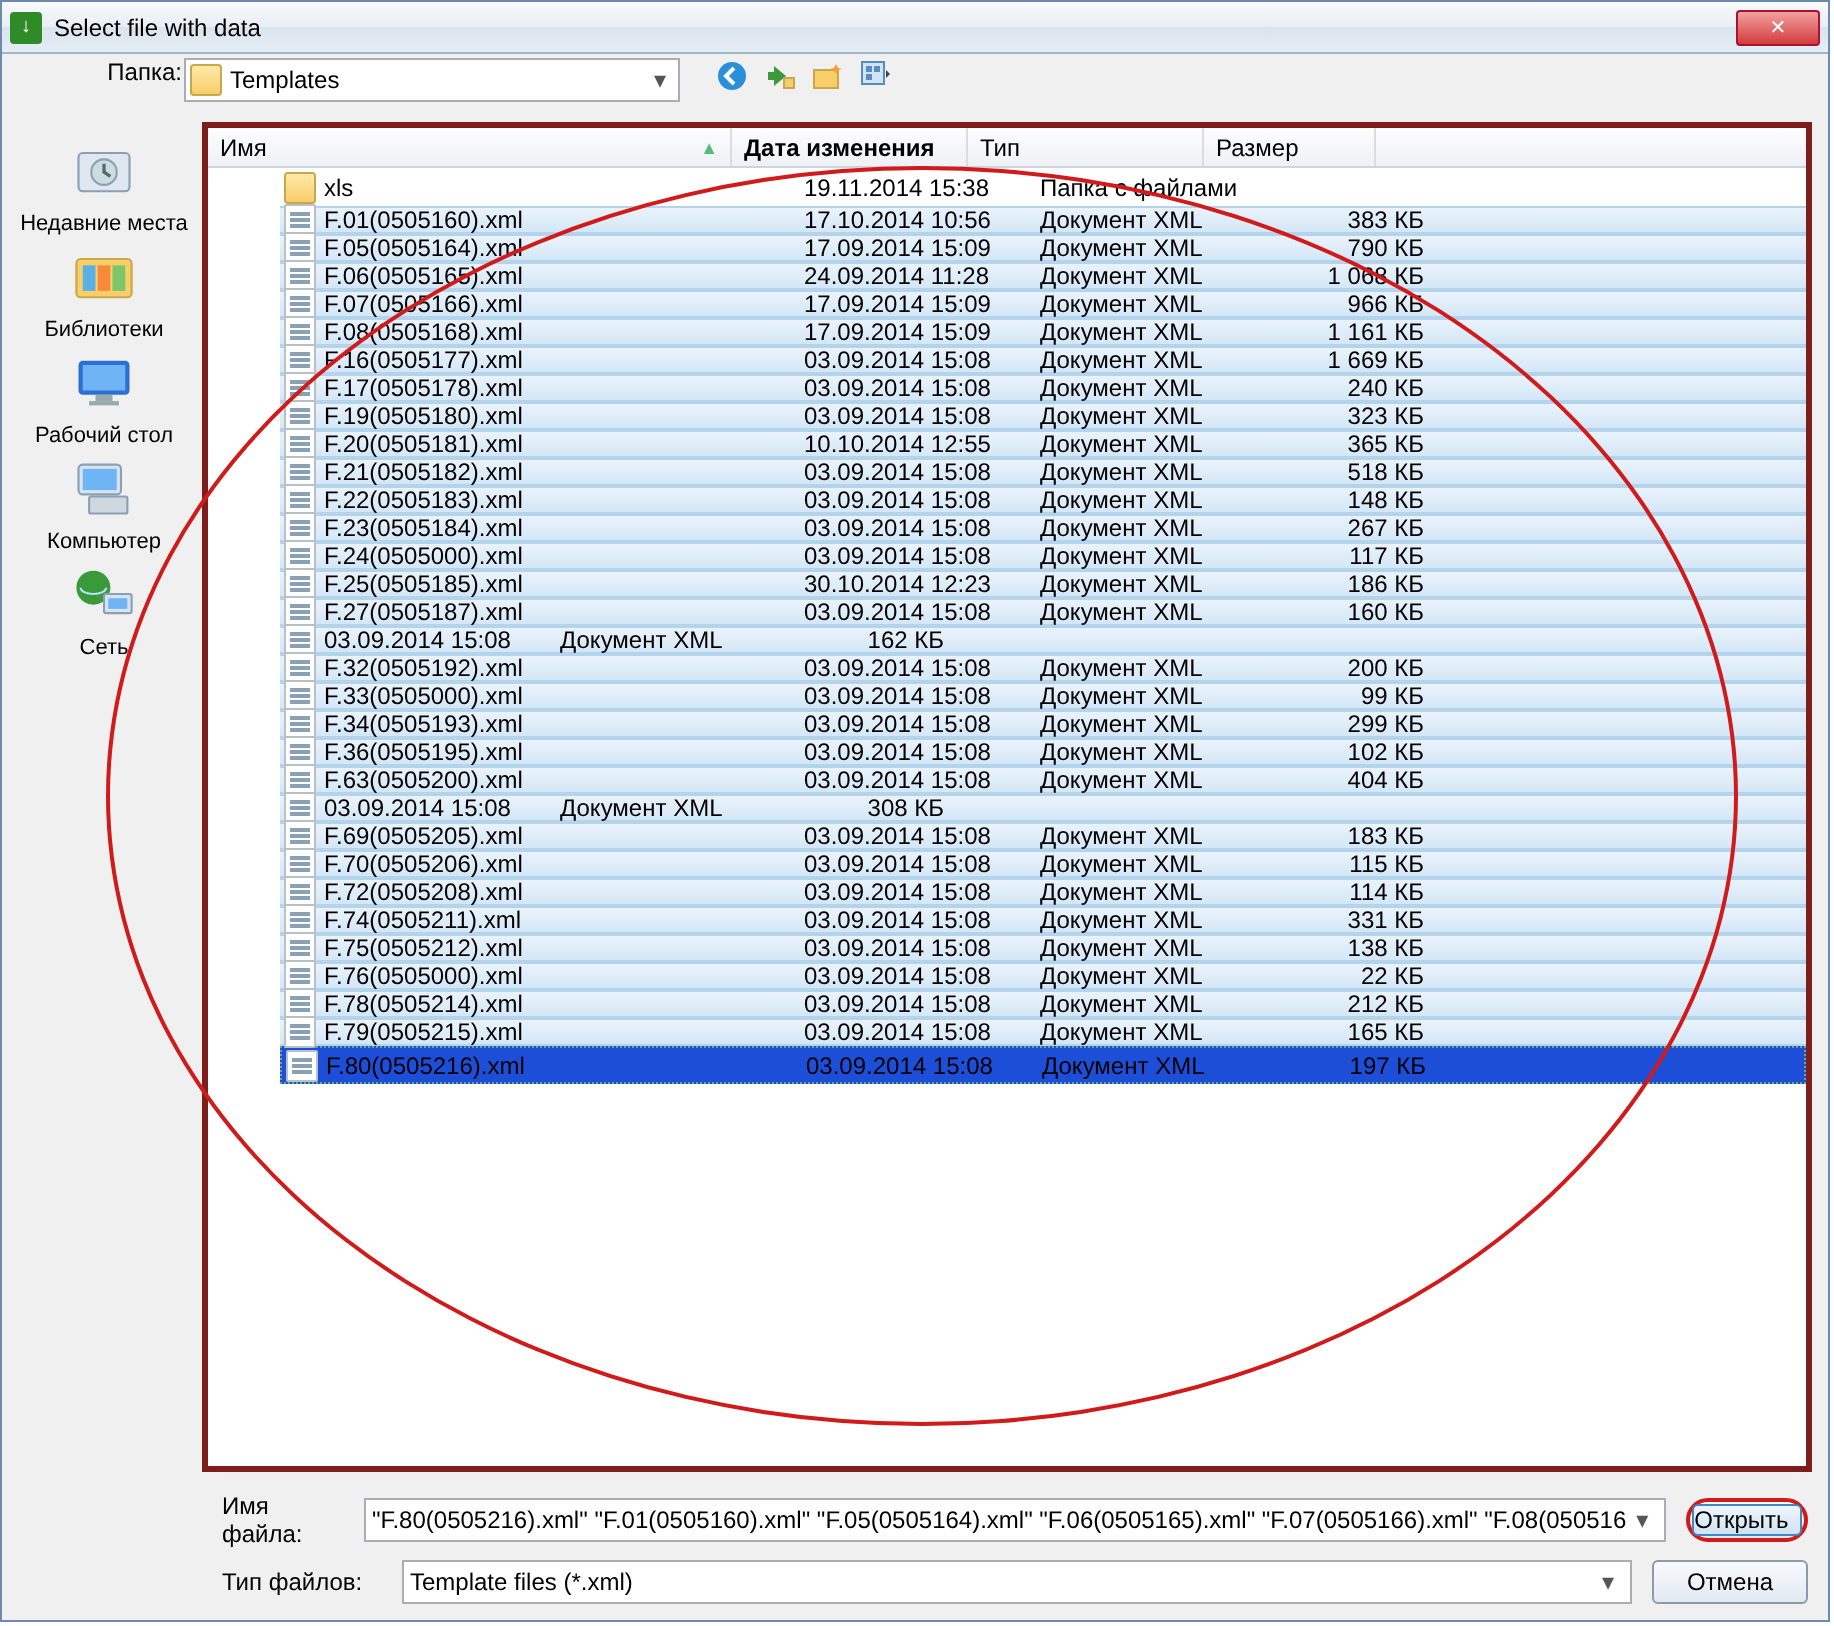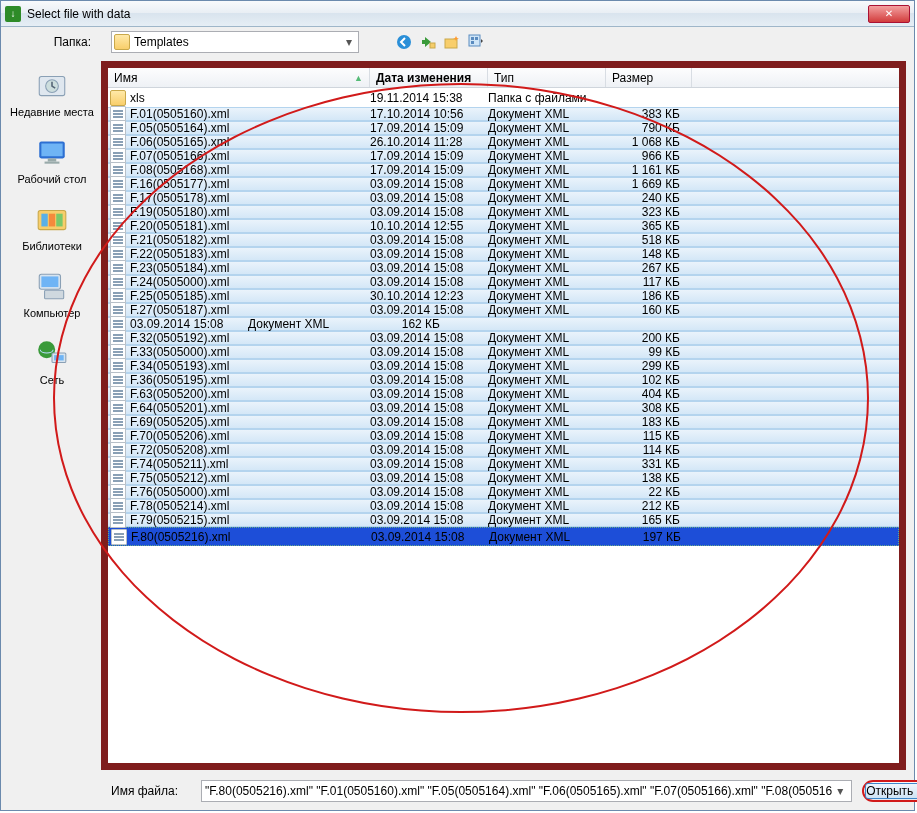--- a/index.html
+++ b/index.html
@@ -39,23 +39,23 @@
     margin-right:6px;
   }
   .titlebar .title { flex:1; color:#000; font-size:12px; }
   .titlebar .btns { display:flex; gap:2px; }
   .tbtn { width:28px; height:18px; border:1px solid #8aa; background:linear-gradient(#f6f9fb,#d7e4ef); border-radius:2px; display:flex;align-items:center;justify-content:center; font-size:10px;color:#333;}
   .tbtn.close { background:linear-gradient(#f3a0a0,#d23c3c); border-color:#a13; color:#fff; width:42px;}
   
   .toolbar {
     height: 30px;
     display:flex;
-    align-items:center;
+    align-items:flex-start;
     padding: 2px 10px 2px 30px;
-    gap:20px;
+    gap:1px;
   }
   .toolbar .lbl { color:#000; width:60px; text-align:right; }
   .folderdd {
     flex: 0 0 248px;
     height:22px;
     border:1px solid #abadb3;
     background:#fff;
     display:flex; align-items:center;
     padding:0 2px;
   }
@@ -73,33 +73,33 @@
     display:flex;
     padding: 4px 8px 4px 8px;
     gap:6px;
     min-height:0;
   }
   .places {
     width:86px;
     display:flex;
     flex-direction:column;
     align-items:center;
-    gap:16px;
+    gap:2px;
     padding-top:6px;
     font-size:11px;
     color:#000;
     text-align:center;
   }
   .place { display:flex; flex-direction:column; align-items:center; gap:3px; cursor:pointer;}
   .place .picon { width:36px; height:36px; display:flex;align-items:center;justify-content:center;}
   .place .picon svg { width:34px; height:34px; }
 
   .listwrap {
     flex:1;
-    border:7px solid #7f1d1d;
+    border:3px solid #7f1d1d;
     background:#fff;
     display:flex;
     flex-direction:column;
     min-height:0;
     justify-content:flex-end;
   }
   .cols {
     height:20px;
     background:linear-gradient(#fdfdfe,#eef1f5);
     border-bottom:1px solid #cfd5dc;
@@ -121,20 +121,21 @@
     flex:1;
     overflow:hidden;
   }
   .row {
     height:19px;
     display:flex;
     align-items:center;
     padding-left:2px;
     font-size:12px;
     color:#000;
+    margin-left:36px;
   }
   .row .ricon { width:16px;height:16px; margin-right:4px; flex-shrink:0; }
   .row .rn { width:240px; overflow:hidden; white-space:nowrap; }
   .row .rd { width:118px; }
   .row .rt { width:118px; }
   .row .rs { width:80px; text-align:right; padding-right:6px;}
   .row.sel {
     background: linear-gradient(#eaf3fb,#d4e7f7);
     border-top:1px solid #b4d4ee;
     border-bottom:1px solid #b4d4ee;
@@ -149,21 +150,21 @@
     content:""; position:absolute; left:2px; top:3px; width:10px; height:2px; background:#8aa0b5; box-shadow:0 3px 0 #8aa0b5, 0 6px 0 #8aa0b5;
   }
   .row.last {
     border:1px dotted #6a8;
     background:#1d4ed8;
   }
   
   .bottom {
     padding:6px 10px 8px 110px;
     display:flex;
-    flex-direction:row;
+    flex-direction:column;
     gap:6px;
   }
   .brow { display:flex; align-items:center; gap:10px; }
   .brow .blbl { width:80px; text-align:left; color:#000; }
   .brow .binput {
     flex:1; height:22px; border:1px solid #abadb3; background:#fff;
     display:flex; align-items:center; padding:0 3px;
   }
   .brow .binput .val { flex:1; overflow:hidden; white-space:nowrap; font-size:12px;}
   .brow .binput .ddarrow { width:16px; text-align:center; color:#555;}
@@ -257,38 +258,38 @@
               <rect x="4" y="8" width="24" height="18" rx="2" fill="#dfe7ef" stroke="#8aa0b5"></rect>
               <circle cx="16" cy="17" r="6" fill="#cdd" stroke="#8aa0b5"></circle>
               <path d="M16 13v4l3 2" stroke="#567" stroke-width="1.5" fill="none"></path>
             </svg>
         </div>
         <div>Недавние места</div>
       </div>
       <div class="place">
         <div class="picon">
           <svg viewBox="0 0 32 32">
+              <rect x="3" y="8" width="26" height="18" rx="2" fill="#f8ce6b" stroke="#c9a84a"></rect>
+              <rect x="6" y="11" width="6" height="12" fill="#5ab0e8"></rect>
+              <rect x="13" y="11" width="6" height="12" fill="#f58a3c"></rect>
+              <rect x="20" y="11" width="6" height="12" fill="#7ac86a"></rect>
+            </svg>
+        </div>
+        <div>Библиотеки</div>
+      </div>
+      <div class="place">
+        <div class="picon">
+          <svg viewBox="0 0 32 32">
               <rect x="4" y="6" width="24" height="16" rx="2" fill="#2d6fd2"></rect>
               <rect x="6" y="8" width="20" height="12" fill="#6fb4f5"></rect>
               <rect x="12" y="22" width="8" height="3" fill="#9aa"></rect>
               <rect x="9" y="25" width="14" height="2" fill="#9aa"></rect>
             </svg>
         </div>
         <div>Рабочий стол</div>
-      </div>
-      <div class="place">
-        <div class="picon">
-          <svg viewBox="0 0 32 32">
-              <rect x="3" y="8" width="26" height="18" rx="2" fill="#f8ce6b" stroke="#c9a84a"></rect>
-              <rect x="6" y="11" width="6" height="12" fill="#5ab0e8"></rect>
-              <rect x="13" y="11" width="6" height="12" fill="#f58a3c"></rect>
-              <rect x="20" y="11" width="6" height="12" fill="#7ac86a"></rect>
-            </svg>
-        </div>
-        <div>Библиотеки</div>
       </div>
       <div class="place">
         <div class="picon">
           <svg viewBox="0 0 32 32">
               <rect x="4" y="5" width="20" height="14" rx="2" fill="#d7e4ef" stroke="#8aa0b5"></rect>
               <rect x="6" y="7" width="16" height="10" fill="#6fb4f5"></rect>
               <rect x="9" y="20" width="18" height="8" rx="1" fill="#cfd8df" stroke="#8aa0b5"></rect>
             </svg>
         </div>
         <div>Компьютер</div>
@@ -334,21 +335,21 @@
           <div class="row file sel">
             <div class="ricon"></div>
             <div class="rn">F.05(0505164).xml</div>
             <div class="rd">17.09.2014 15:09</div>
             <div class="rt">Документ XML</div>
             <div class="rs">790 КБ</div>
           </div>
           <div class="row file sel">
             <div class="ricon"></div>
             <div class="rn">F.06(0505165).xml</div>
-            <div class="rd">26.10.2014 11:28</div>
+            <div class="rd">24.09.2014 11:28</div>
             <div class="rt">Документ XML</div>
             <div class="rs">1 068 КБ</div>
           </div>
           <div class="row file sel">
             <div class="ricon"></div>
             <div class="rn">F.07(0505166).xml</div>
             <div class="rd">17.09.2014 15:09</div>
             <div class="rt">Документ XML</div>
             <div class="rs">966 КБ</div>
           </div>
@@ -465,21 +466,20 @@
           </div>
           <div class="row file sel">
             <div class="ricon"></div>
             <div class="rn">F.63(0505200).xml</div>
             <div class="rd">03.09.2014 15:08</div>
             <div class="rt">Документ XML</div>
             <div class="rs">404 КБ</div>
           </div>
           <div class="row file sel">
             <div class="ricon"></div>
-            <div class="rn">F.64(0505201).xml</div>
             <div class="rd">03.09.2014 15:08</div>
             <div class="rt">Документ XML</div>
             <div class="rs">308 КБ</div>
           </div>
           <div class="row file sel">
             <div class="ricon"></div>
             <div class="rn">F.69(0505205).xml</div>
             <div class="rd">03.09.2014 15:08</div>
             <div class="rt">Документ XML</div>
             <div class="rs">183 КБ</div>

